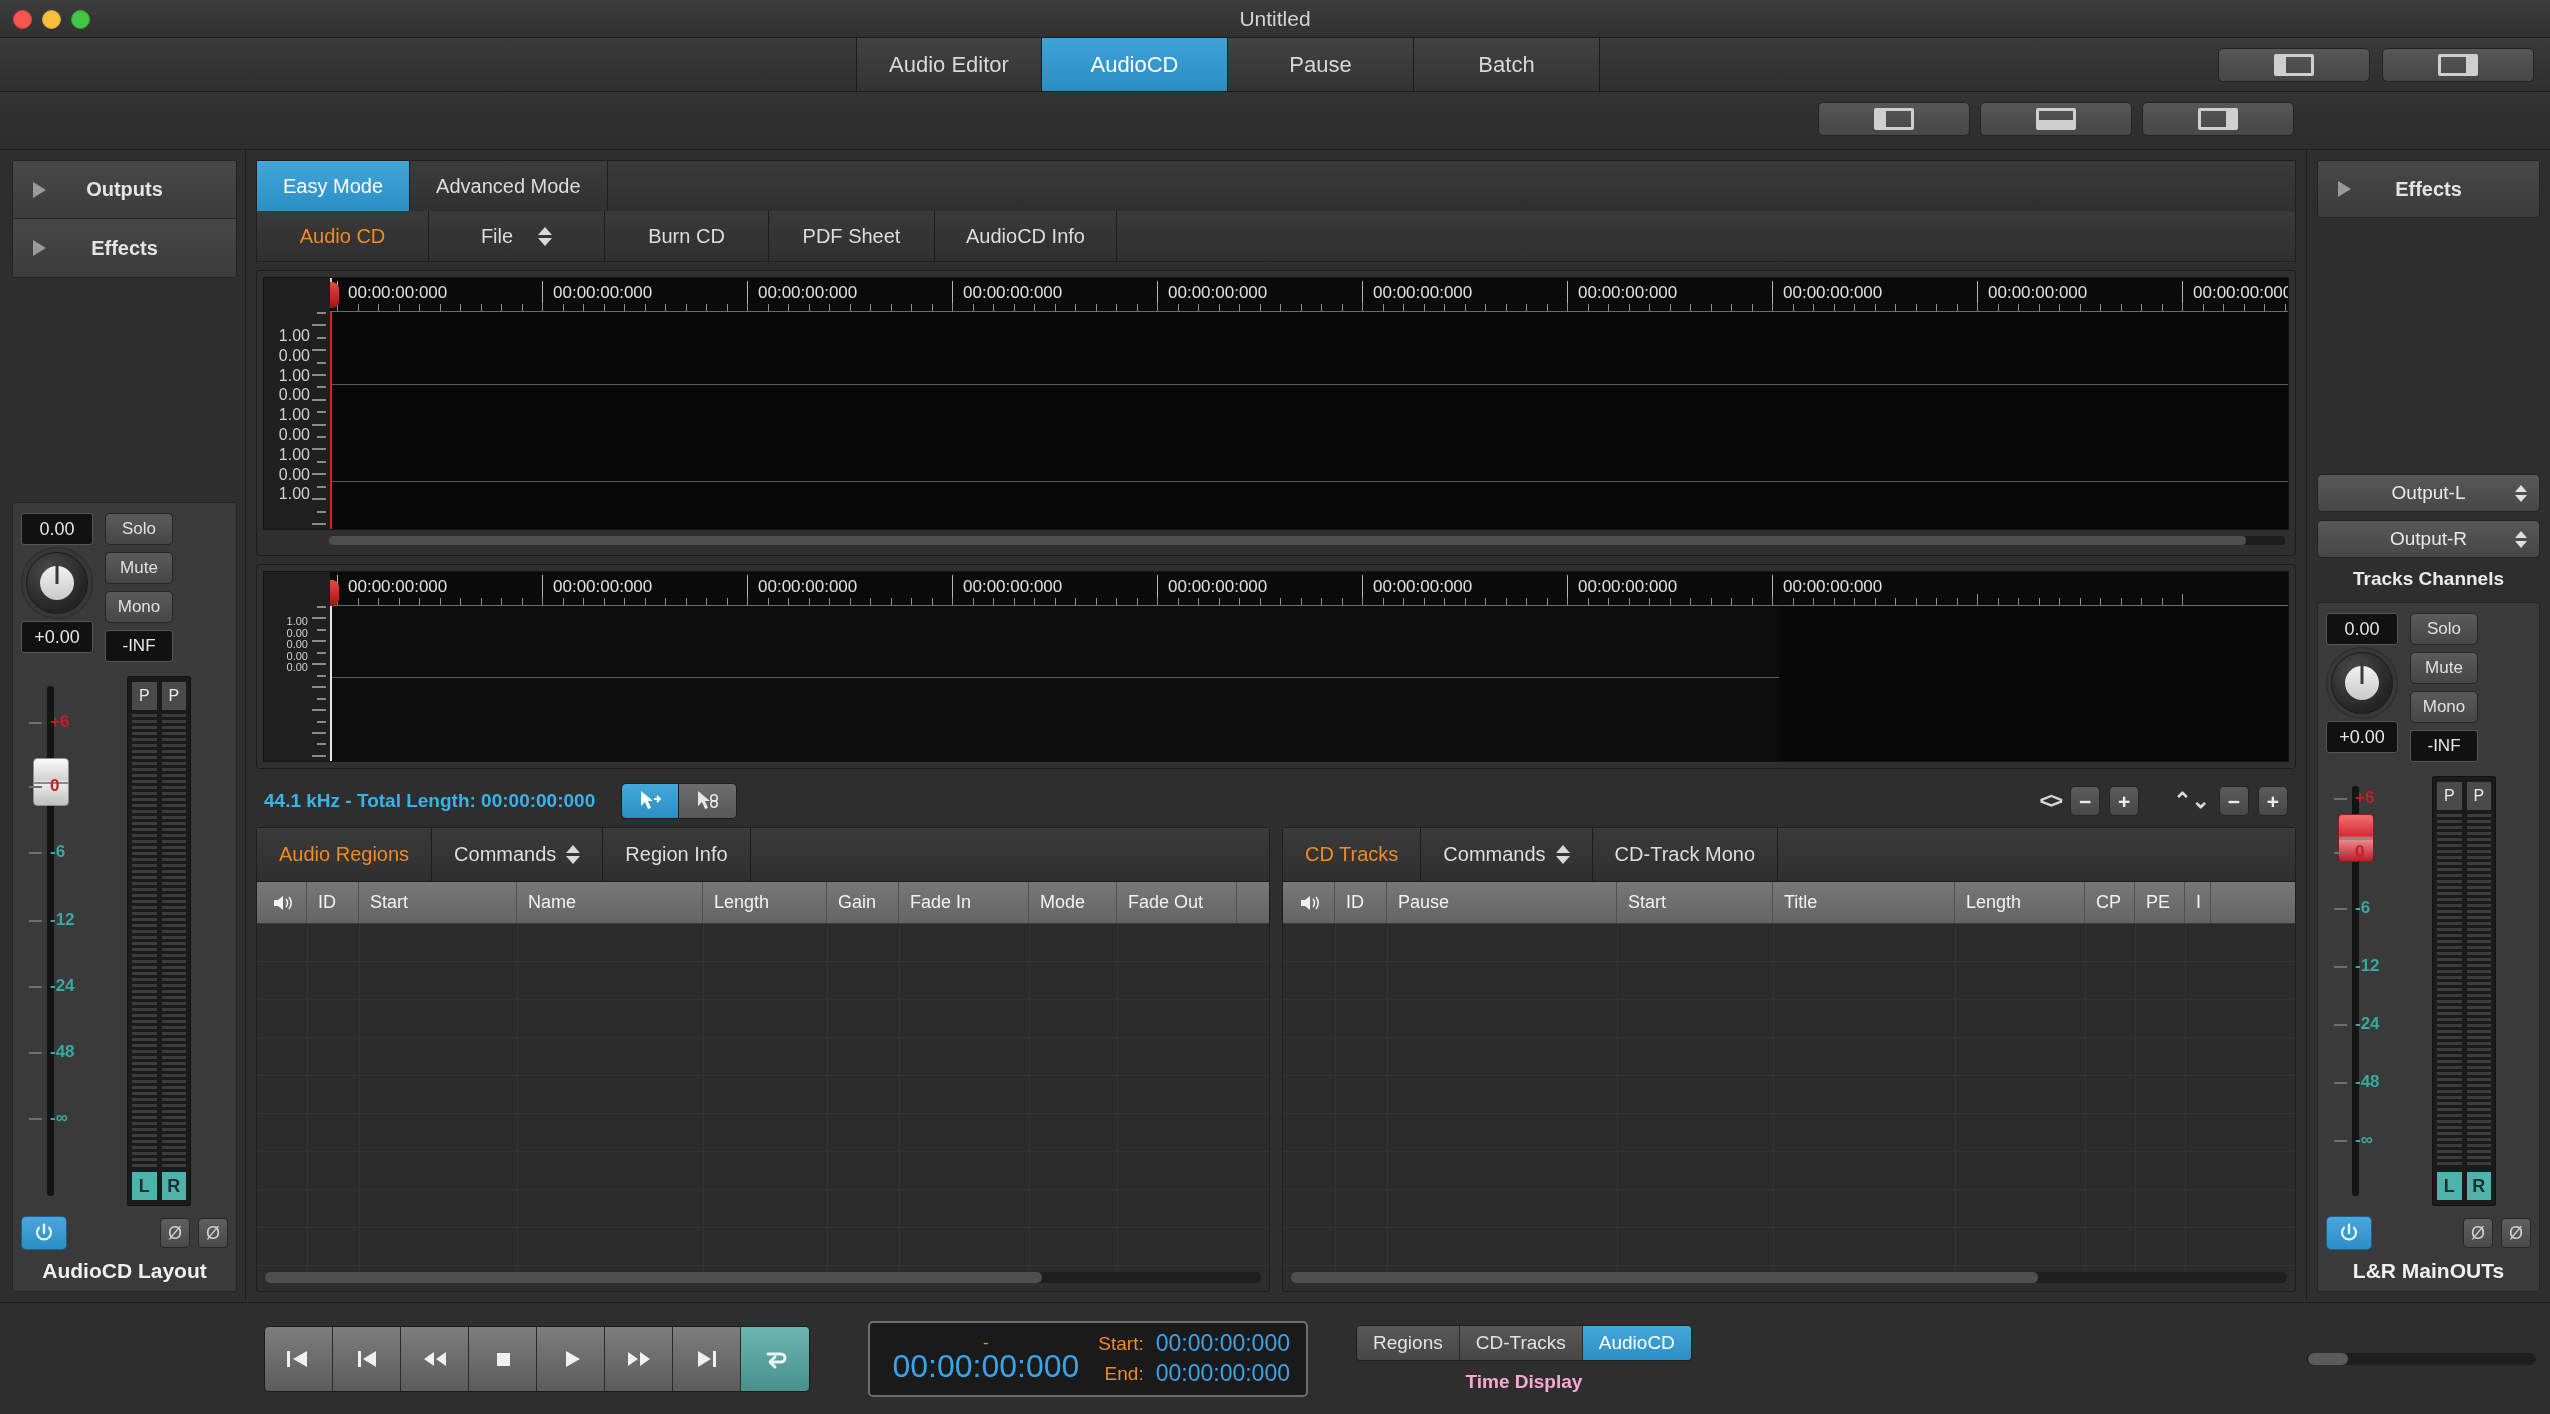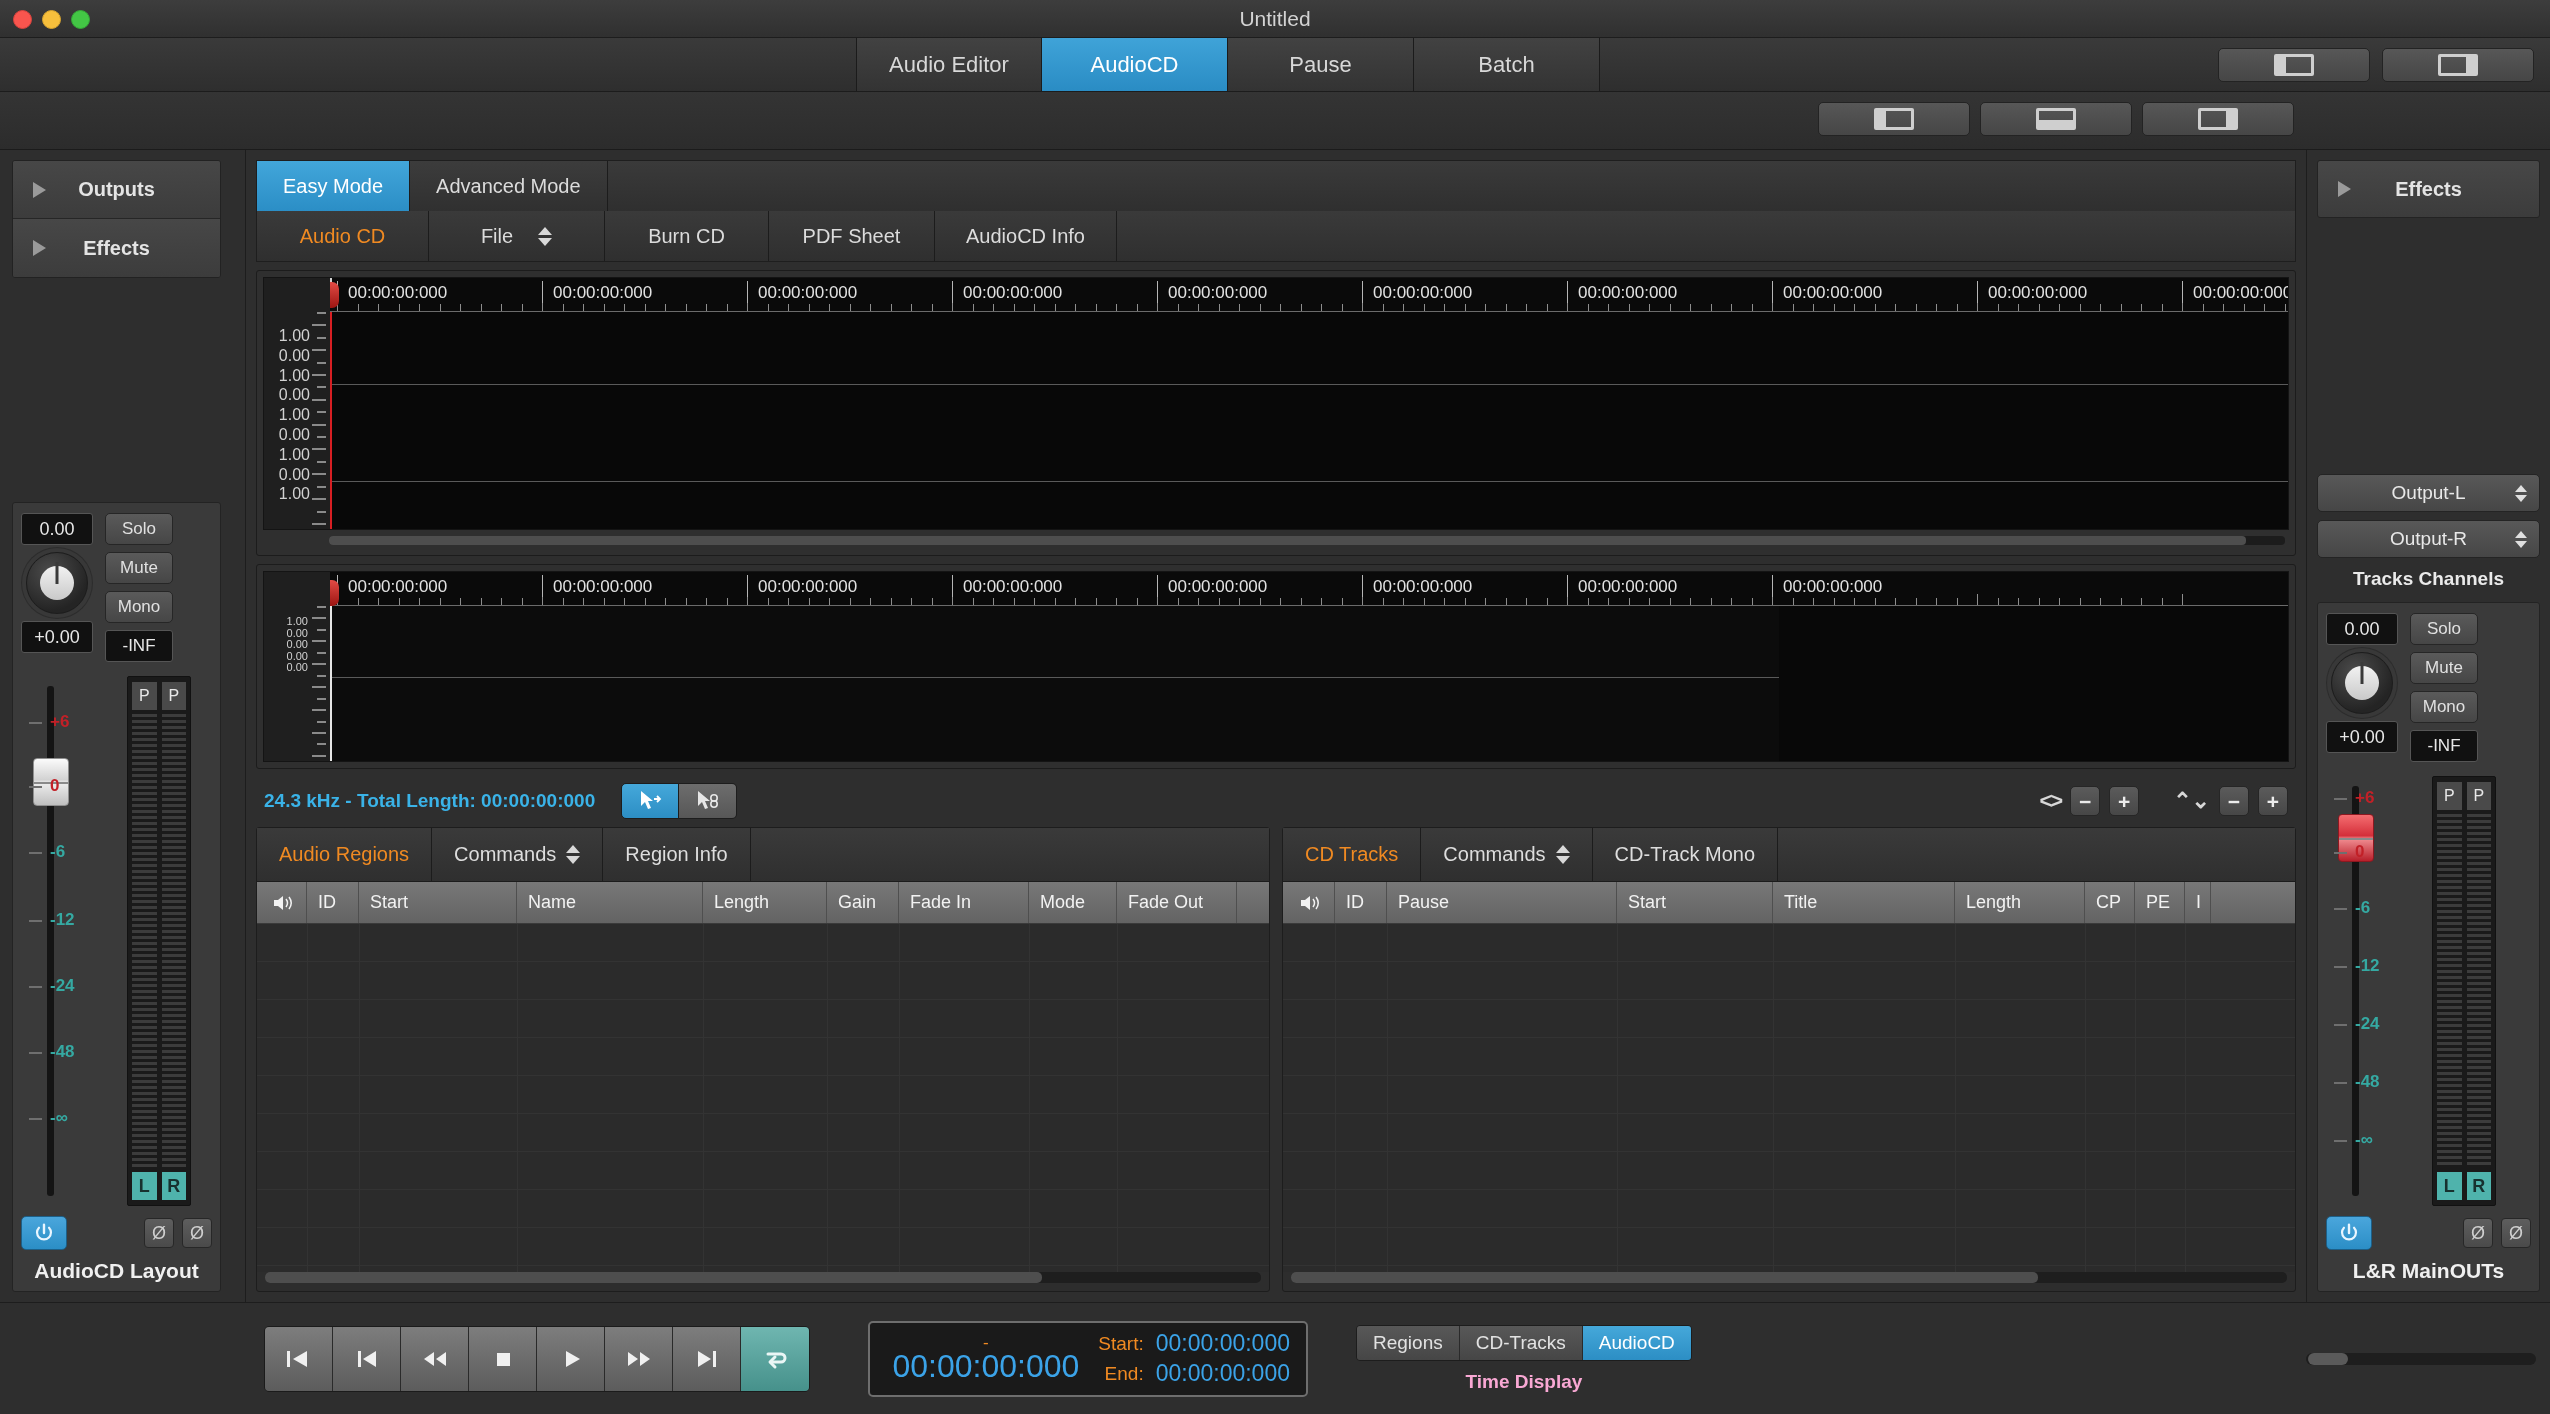--- a/index.html
+++ b/index.html
@@ -51,21 +51,21 @@
   .toolrow2 { height:58px; background:linear-gradient(#343434,#2c2c2c);
     border-bottom:1px solid #1b1b1b; position:relative; flex:0 0 58px; }
   .toolrow2-inner { position:absolute; right:256px; top:10px; display:flex; gap:10px; }
 
   
   .body { flex:1; display:flex; min-height:0; }
 
   
   .leftbar { width:246px; flex:0 0 246px; background:#2e2e2e;
     border-right:1px solid #1d1d1d; display:flex; flex-direction:column;
-    padding:10px 24px 0 12px; }
+    padding:10px 8px 0 12px; }
   .disc-group { background:#3a3a3a; border:1px solid #222; border-radius:3px;
     overflow:hidden; }
   .disc { height:58px; display:flex; align-items:center; gap:0;
     background:linear-gradient(#474747,#3c3c3c); border-bottom:1px solid #262626;
     position:relative; }
   .disc:last-child { border-bottom:none; }
   .tri { position:absolute; left:20px; width:0; height:0;
     border-left:13px solid #9a9a9a; border-top:8px solid transparent;
     border-bottom:8px solid transparent; }
   .disc-label { width:100%; text-align:center; color:#e4e4e4; font-size:20px;
@@ -774,21 +774,21 @@
                 <div class="playhead" style="left:0; background:#e6e6e6;">
                   <span class="ph-knob" style="background:linear-gradient(#e24b45,#9d1512); top:-26px;"></span>
                 </div>
               </div>
             </div>
           </div>
         </div>
       </div>
 
       <div class="statusrow">
-        <span class="srate">24.3 kHz - Total Length: 00:00:00:000</span>
+        <span class="srate">44.1 kHz - Total Length: 00:00:00:000</span>
         <div class="curtools">
           <div class="ctool">
             <svg viewBox="0 0 26 24">
                 <path d="M4 2 L4 17 L8 13 L11 20 L14 19 L11 12 L16 12 Z" fill="#ffffff"></path>
                 <path d="M17 10 h6 M20 7 l3 3 -3 3" stroke="#ffffff" stroke-width="1.8" fill="none"></path>
               </svg>
           </div>
           <div class="ctool">
             <svg viewBox="0 0 26 24">
                 <path d="M3 2 L3 17 L7 13 L10 20 L13 19 L10 12 L15 12 Z" fill="#e6e6e6"></path>

